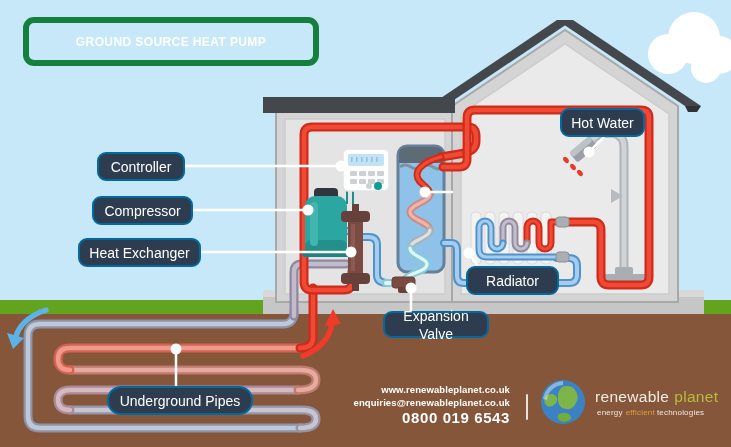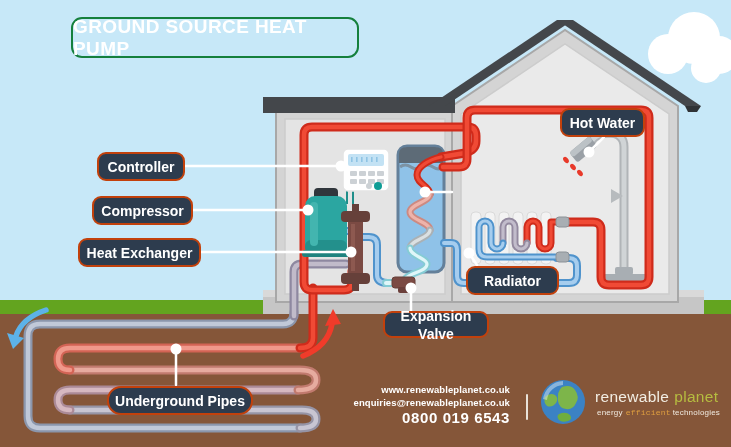--- a/index.html
+++ b/index.html
@@ -5,25 +5,25 @@
   :root{
     --sky:#c7e8f8; --grass:#63a41f; --soil:#855639;
     --accent-green:#a5c751; --label-navy:#2d3c4e;
     --logo-green:#b6bc40; --logo-orange:#df9f3f;
   }
   html,body{margin:0;padding:0;background:#fff;}
   #stage{position:relative;width:731px;height:447px;overflow:hidden;
          font-family:"Liberation Sans",sans-serif;background:var(--sky);}
   #scene{position:absolute;left:0;top:0;}
   #title-badge{position:absolute;left:23px;top:17px;width:284px;height:37px;
-exam    background:var(--accent-green);border:2px solid #15803d;border-radius:11px;
-    color:#fff;font-size:19px;font-weight:bold;letter-spacing:.4px;
-    display:flex;align-items:center;justify-content:center;margin-left:48px;}
-  .tag{position:absolute;background:var(--label-navy);border:2px solid #c2410c;
-    border-radius:9px;color:#fff;font-weight:bold;font-size:14px;
+exam    background:var(--accent-green);border:6px solid #15803d;border-radius:11px;
+    color:#fff;font-size:12px;font-weight:bold;letter-spacing:.4px;
+    display:flex;align-items:center;justify-content:center;}
+  .tag{position:absolute;background:var(--label-navy);border:2px solid #0369a1;
+    border-radius:9px;color:#fff;font-weight:normal;font-size:14px;
     display:flex;align-items:center;justify-content:center;text-align:center;
     box-sizing:border-box;line-height:18px;}
   #tag-controller{left:97px;top:152px;width:88px;height:29px;}
   #tag-compressor{left:92px;top:196px;width:101px;height:29px;}
   #tag-heat-exchanger{left:78px;top:238px;width:123px;height:29px;}
   #tag-hot-water{left:560px;top:108px;width:85px;height:29px;}
   #tag-water-tank{left:452px;top:170px;width:117px;height:45px;padding:0 5px;}
   #tag-radiator{left:466px;top:266px;width:93px;height:29px;}
   #tag-expansion-valve{left:383px;top:311px;width:106px;height:27px;}
   #tag-underground{left:107px;top:386px;width:146px;height:29px;border-radius:14px;}
@@ -31,21 +31,21 @@
     text-align:right;color:#ffffff;}
   .c1{font-size:9.5px;font-weight:bold;line-height:13px;letter-spacing:.1px;}
   .c3{font-size:15px;font-weight:bold;line-height:17px;letter-spacing:.6px;}
   #footer-divider{position:absolute;left:526px;top:394px;width:2px;height:26px;
     background:#e9e2d9;border-radius:1px;}
   #logo-block{position:absolute;left:540px;top:379px;display:flex;
     align-items:center;gap:9px;}
   .brand{font-size:15.5px;color:#f2ede3;letter-spacing:.3px;}
   .brand .planet{color:var(--logo-green);margin-left:5px;text-align:center;}
   .tagline{font-size:8px;color:#efe9df;letter-spacing:.2px;margin-top:2px;padding-left:2px;}
-  .tagline .eff{color:var(--logo-orange);margin:0 2px;font-family:Liberation Mono, monospace;}
+  .tagline .eff{color:var(--logo-orange);margin:0 2px;}
   .tagline span:first-child{margin-right:1px;}
 </style>
 </head>
 <body>
 
 <div id="stage">
 
 <svg id="scene" width="731" height="447" viewBox="0 0 731 447">
 
   <rect x="0" y="0" width="731" height="447" fill="#c7e8f8"></rect>

